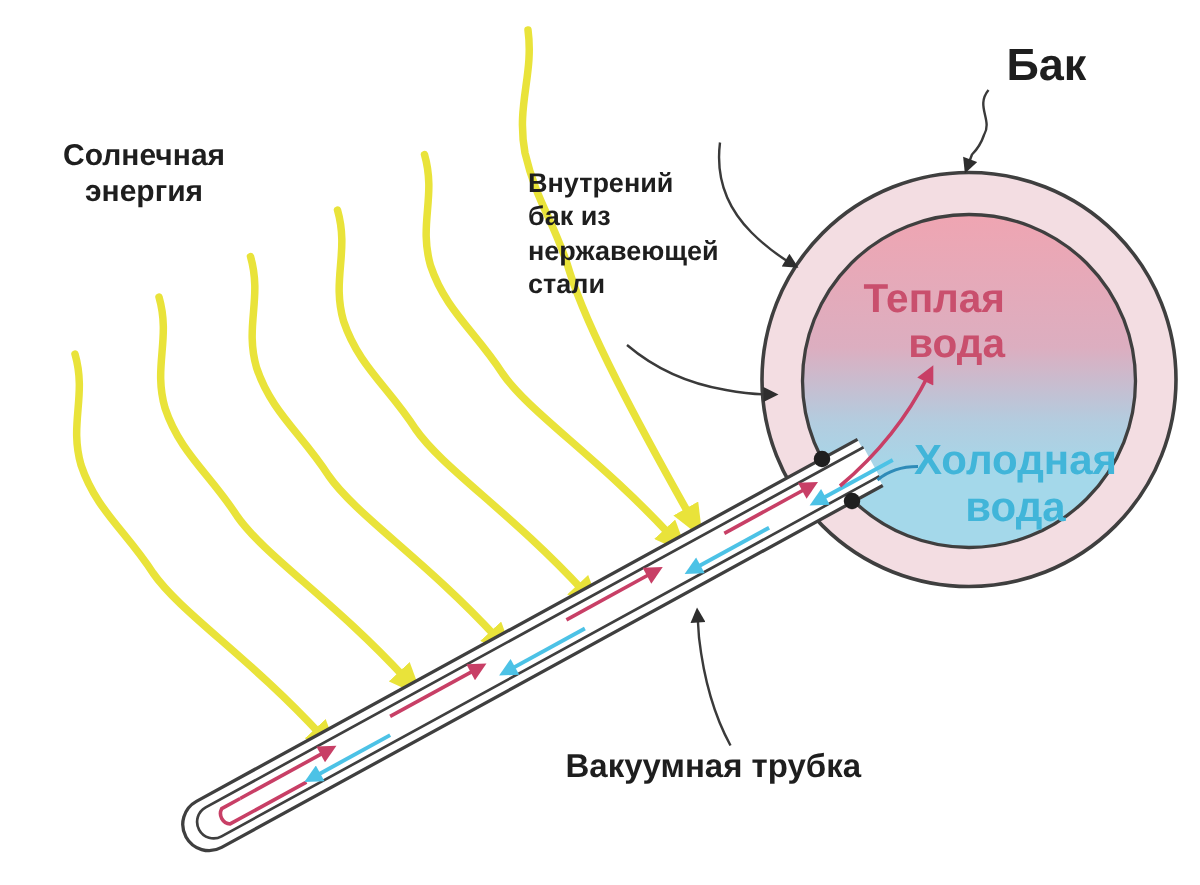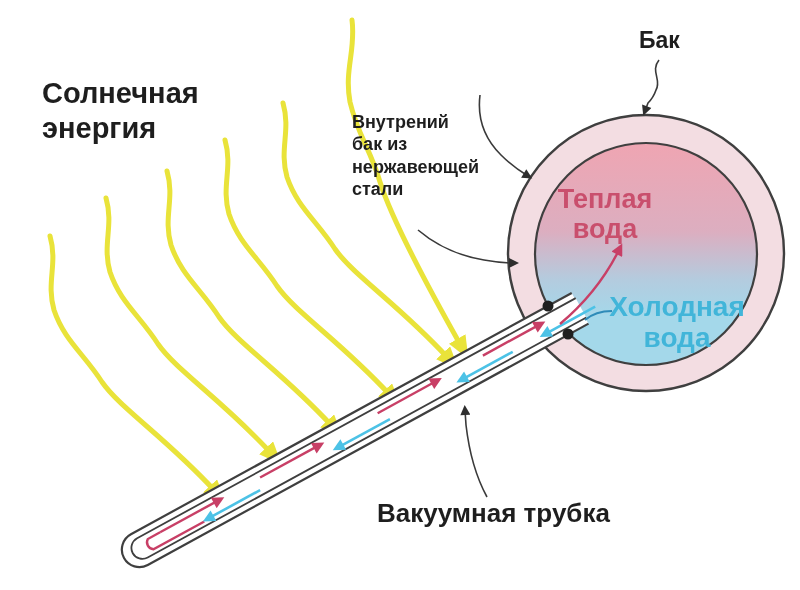--- a/index.html
+++ b/index.html
@@ -1,25 +1,25 @@
 <!DOCTYPE html>
 <html style="--background: #ffffff; --ink: #1e1e1e; --ray-yellow: #e9e33a; --outline: #3f3f3f; --ring-fill: #f3dde2; --tank-warm: #efa5b2; --tank-warm-mid: #dcaec0; --tank-cold-mid: #b3ccdf; --tank-cold: #a4d8ea; --warm-text: #c94f6d; --cold-text: #41b5d9; --hot-arrow: #c83f66; --cold-arrow: #4cc2e6;"><head>
 <meta charset="utf-8">
 <style>
   html,body{margin:0;padding:0;background:#fff;}
   #stage{position:relative;width:800px;height:590px;overflow:hidden;
          background:var(--background,#fff);font-family:"Liberation Sans",sans-serif;}
   #stage svg{position:absolute;left:0;top:0;}
   .label{position:absolute;white-space:pre-line;font-weight:bold;color:var(--ink,#1e1e1e);line-height:1.22;}
-  .l-solar{left:42px;top:76px;font-size:29px;}
-  .l-tank{left:639px;top:26px;font-size:23px;}
+  .l-solar{left:42px;top:92px;font-size:20px;text-align:center;}
+  .l-tank{left:671px;top:26px;font-size:30px;}
   .l-insul{left:427px;top:61px;font-size:22px;}
   .l-inner{left:352px;top:111px;font-size:18px;line-height:1.24;}
-  .l-vac{left:377px;top:498px;font-size:26px;}
-  .l-warm{left:540px;top:184px;width:130px;font-size:27px;text-align:center;
+  .l-vac{left:377px;top:498px;font-size:22px;}
+  .l-warm{left:540px;top:184px;width:130px;font-size:27px;text-align:right;
           color:var(--warm-text,#c94f6d);line-height:1.12;}
   .l-cold{left:602px;top:291px;width:150px;font-size:28px;text-align:center;
           color:var(--cold-text,#41b5d9);line-height:1.12;}
 
   .ray{fill:none;stroke:var(--ray-yellow,#e9e33a);stroke-width:5;stroke-linecap:round;}
   .yhead{fill:var(--ray-yellow,#e9e33a);}
   .ring{fill:var(--ring-fill,#f3dde2);stroke:var(--outline,#3f3f3f);stroke-width:2.4;}
   .innertank{stroke:var(--outline,#3f3f3f);stroke-width:2.2;fill:url(#tankGrad);}
   .tubewall{fill:#ffffff;stroke:var(--outline,#3f3f3f);}
   .outerwall{stroke-width:2.2;}

